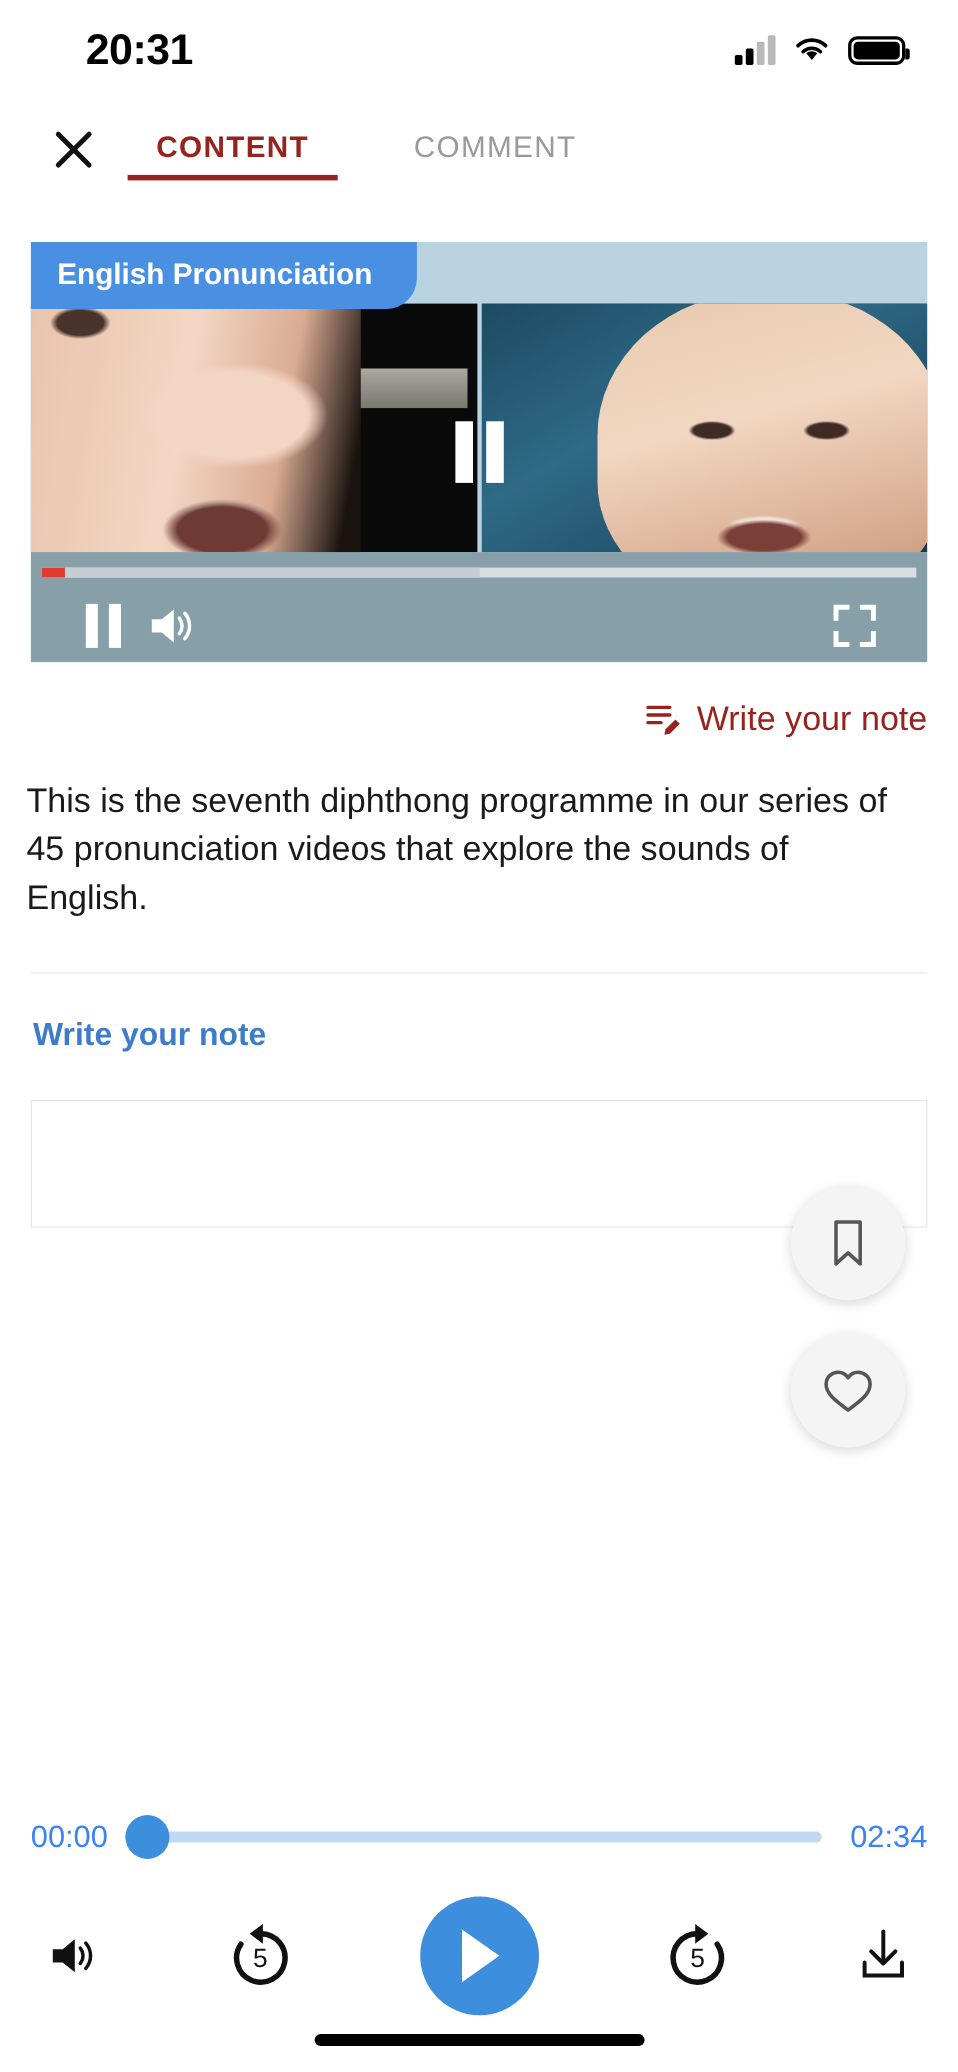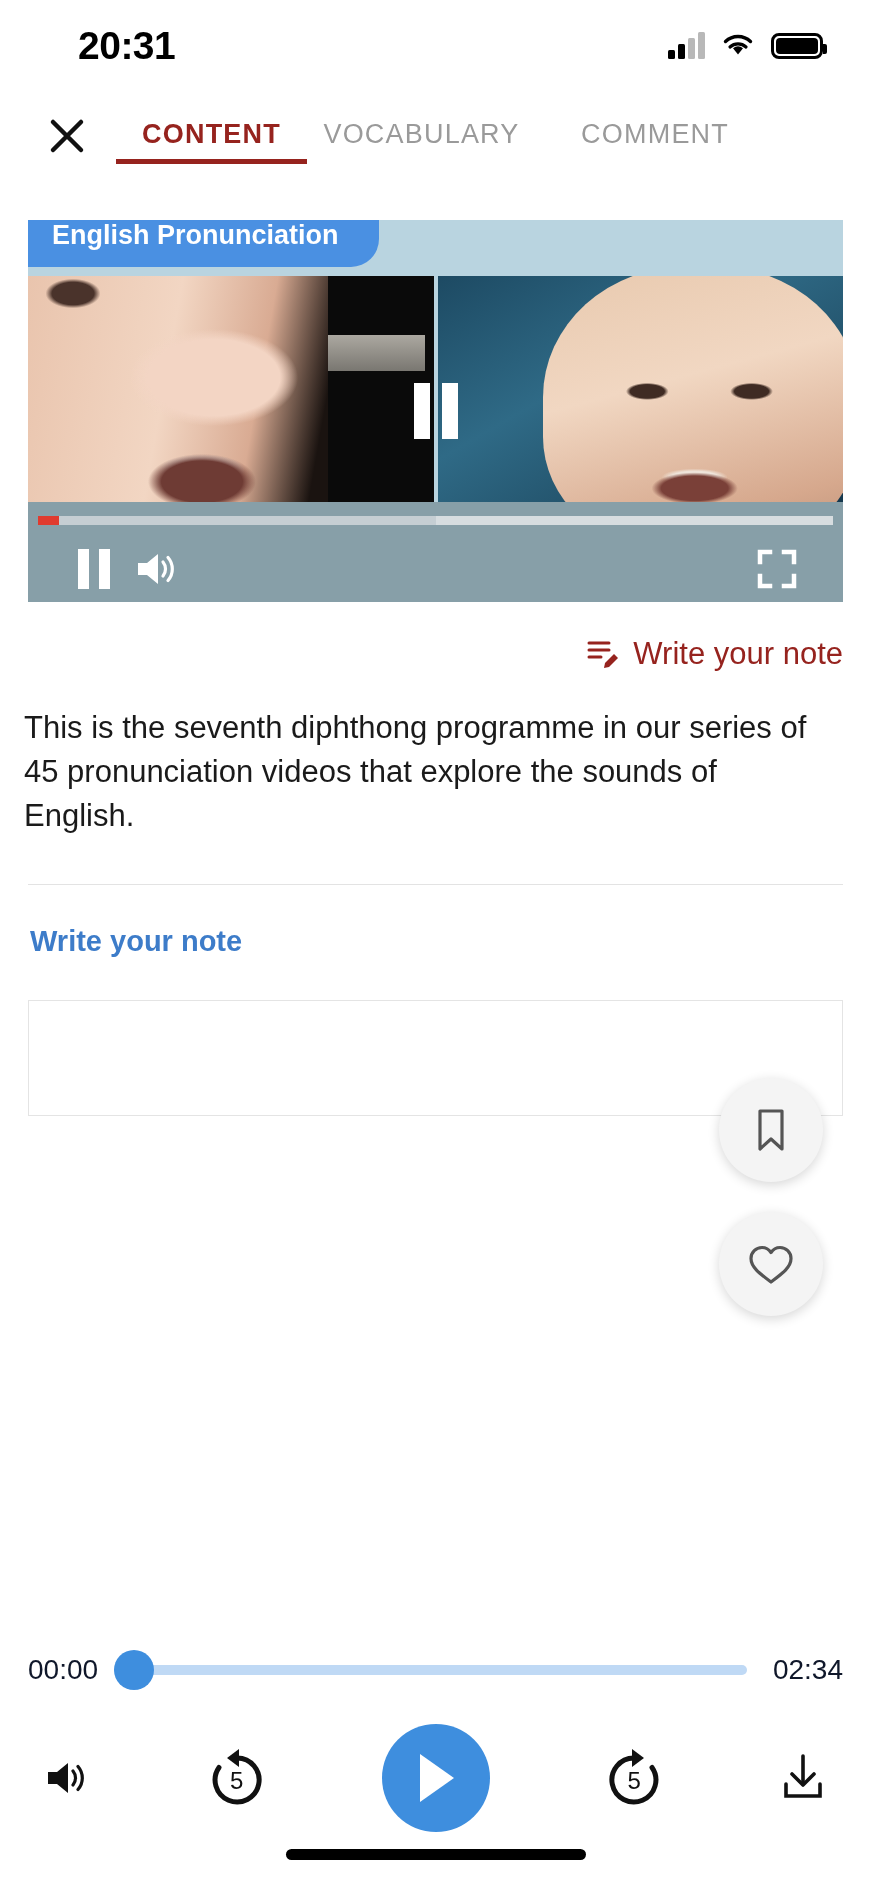--- a/index.html
+++ b/index.html
@@ -77,21 +77,21 @@
   
   .video {
     margin: 40px 28px 0 28px;
     height: 382px; position: relative;
     background: #b9d4e0; overflow: hidden;
   }
   .badge {
     position:absolute; left:0; top:0; z-index: 5;
     background:#4a90e2; color:#fff;
     font-size: 27px; font-weight: 600;
-    padding: 0 40px 16px 24px;
+    padding: 14px 40px 16px 24px;
     border-bottom-right-radius: 28px;
   }
   .frames { position:absolute; left:0; right:0; top:56px; height: 226px; display:flex; }
   .frame { position: relative; overflow:hidden; }
   .frame-left { width: 50%; background:#0a0a0a; }
   .frame-right{ width: 50%; background:#2e4a5a; margin-left:4px; }
   .face-a{
     position:absolute; left:0; top:-14px; width: 74%; height: 128%;
     background:
       radial-gradient(ellipse 30% 16% at 58% 76%, #6e3b34 0 45%, rgba(110,59,52,0) 60%),
@@ -186,21 +186,21 @@
 
   
   .player{
     position:absolute; left:0; right:0; bottom:0; height:250px;
     background:#fff;
   }
   .seek-row{
     display:flex; align-items:center; height:72px;
     padding: 0 28px; gap: 16px;
   }
-  .time{ font-size:28px; color:#0f172a; }
+  .time{ font-size:28px; color:#3b82f6; }
   .slider{ flex:1; position:relative; height:40px; display:flex; align-items:center;}
   .slider .track{ position:absolute; left:0; right:10px; height:10px; background:#bfd9f5; border-radius:5px;}
   .slider .thumb{
     position:absolute; left:0; width:40px; height:40px; border-radius:50%;
     background:#3e8ede;
   }
   .player-btns{
     display:flex; align-items:center; justify-content:space-between;
     padding: 18px 44px 0 44px;
   }
@@ -246,21 +246,20 @@
     </div>
   </div>
 
   <div class="tabbar">
     <div class="close-btn">
       <svg width="40" height="40" viewBox="0 0 40 40">
           <path d="M6 6 L34 34 M34 6 L6 34" stroke="#111" stroke-width="4.5" stroke-linecap="round"></path>
         </svg>
     </div>
     <div class="tab tab-content active">CONTENT</div>
-    <div class="tab tab-vocab">VOCABULARY</div>
     <div class="tab tab-comment">COMMENT</div>
   </div>
 
 
   <div class="video">
     <div class="badge">English Pronunciation</div>
 
     <div class="frames">
       <div class="frame frame-left">
         <div class="room"></div>

